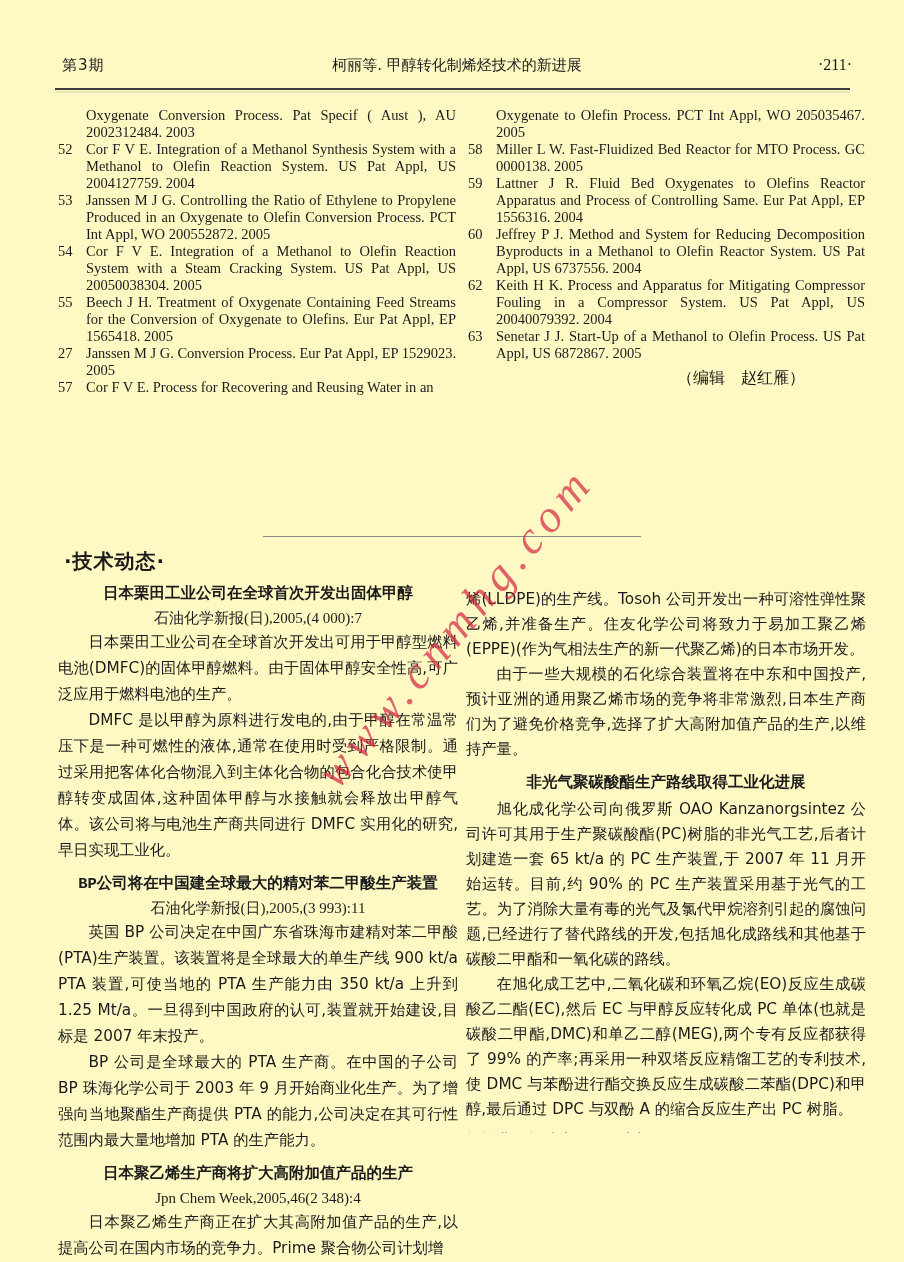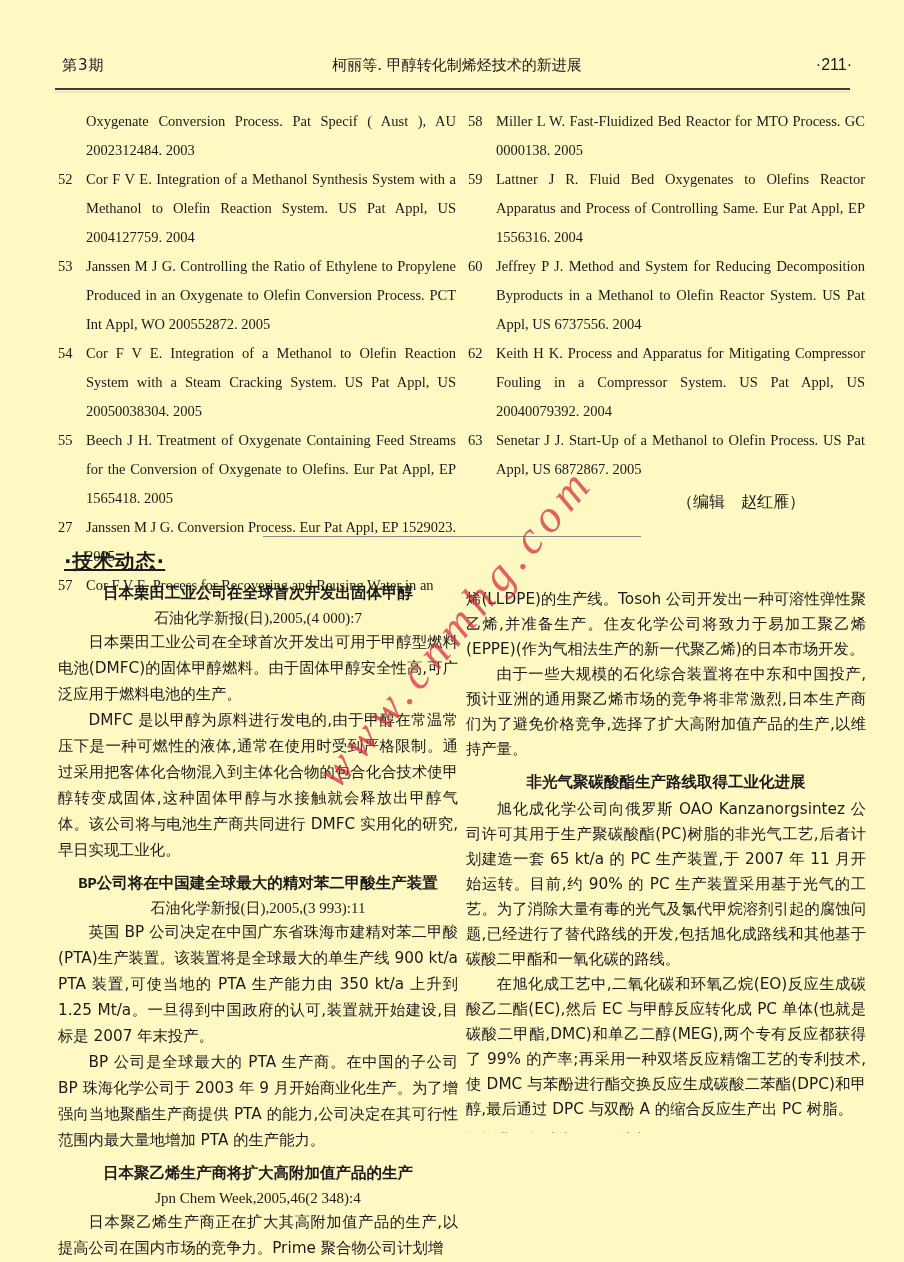--- a/index.html
+++ b/index.html
@@ -5,32 +5,32 @@
   html,body{margin:0;padding:0;background:#e8e6e2;}
   .page{
     position:relative;width:904px;height:1262px;overflow:hidden;
     background:#fef9c3;color:#1b1b1b;margin:0 auto;
     font-family:"DejaVu Sans",sans-serif;
   }
   
   .header{position:absolute;top:56px;left:62px;right:52px;display:flex;align-items:baseline;font-size:15px;}
   .header .issue{width:130px;text-align:left;letter-spacing:1px;}
   .header .running{flex:1;text-align:center;}
-  .header .pageno{width:130px;text-align:right;font-family:Liberation Sans, sans-serif;font-size:16px;}
+  .header .pageno{width:130px;text-align:right;font-family:Liberation Serif, serif;font-size:16px;}
   .header-rule{position:absolute;top:88px;left:55px;width:795px;height:2px;background:#3c3c3c;box-shadow:0 3px 0 rgba(70,70,70,0.10);}
   
-  .refs{position:absolute;top:107px;font-family:"Liberation Serif",serif;font-size:14.5px;line-height:29px;}
+  .refs{position:absolute;top:107px;font-family:"Liberation Serif",serif;font-size:14.5px;line-height:17px;}
   .refs.left{left:58px;width:398px;}
   .refs.right{left:468px;width:397px;}
   .ref{position:relative;padding-left:28px;text-align:justify;}
   .ref .num{position:absolute;left:0;top:0;}
-  .editor{margin-top:3px;padding-right:60px;text-align:right;font-size:16px;font-family:Liberation Sans, sans-serif;}
+  .editor{margin-top:9px;padding-right:60px;text-align:right;font-size:16px;font-family:Liberation Mono, monospace;}
   
   .divider{position:absolute;top:536px;left:263px;width:378px;height:1px;background:#8a8a8a;}
-  .seclabel{position:absolute;top:548px;left:64px;font-size:20px;font-weight:bold;letter-spacing:1px;text-decoration:underline;}
+  .seclabel{position:absolute;top:548px;left:64px;font-size:20px;font-weight:bold;letter-spacing:1px;}
   
   .artcol{position:absolute;width:400px;font-size:15.3px;line-height:26px;}
   .artcol.leftcol{top:581px;left:58px;}
   .artcol.rightcol{top:581px;left:466px;line-height:25px;}
   .atitle{text-align:center;font-weight:bold;font-size:15.5px;line-height:26px;margin:8px 0 1px 0;font-family:Liberation Mono, monospace;}
   .atitle.first{margin-top:0;}
   .asource{text-align:center;font-size:15px;line-height:21px;font-family:"Liberation Serif",serif;}
   .para{margin:0;text-align:justify;text-indent:2em;}
   .para.noindent{text-indent:0;margin-top:6px;}
   .clip{height:11px;overflow:hidden;}
@@ -80,20 +80,24 @@
       <span>Janssen M J G. Conversion Process. Eur Pat Appl, EP 1529023. 2005</span>
     </div>
     <div class="ref">
       <span class="num">57</span>
       <span>Cor F V E. Process for Recovering and Reusing Water in an</span>
     </div>
   </div>
 
   <div class="refs right">
     <div class="ref">
+      <span class="num"></span>
+      <span>Oxygenate to Olefin Process. PCT Int Appl, WO 205035467. 2005</span>
+    </div>
+    <div class="ref">
       <span class="num">58</span>
       <span>Miller L W. Fast-Fluidized Bed Reactor for MTO Process. GC 0000138. 2005</span>
     </div>
     <div class="ref">
       <span class="num">59</span>
       <span>Lattner J R. Fluid Bed Oxygenates to Olefins Reactor Apparatus and Process of Controlling Same. Eur Pat Appl, EP 1556316. 2004</span>
     </div>
     <div class="ref">
       <span class="num">60</span>
       <span>Jeffrey P J. Method and System for Reducing Decomposition Byproducts in a Methanol to Olefin Reactor System. US Pat Appl, US 6737556. 2004</span>

